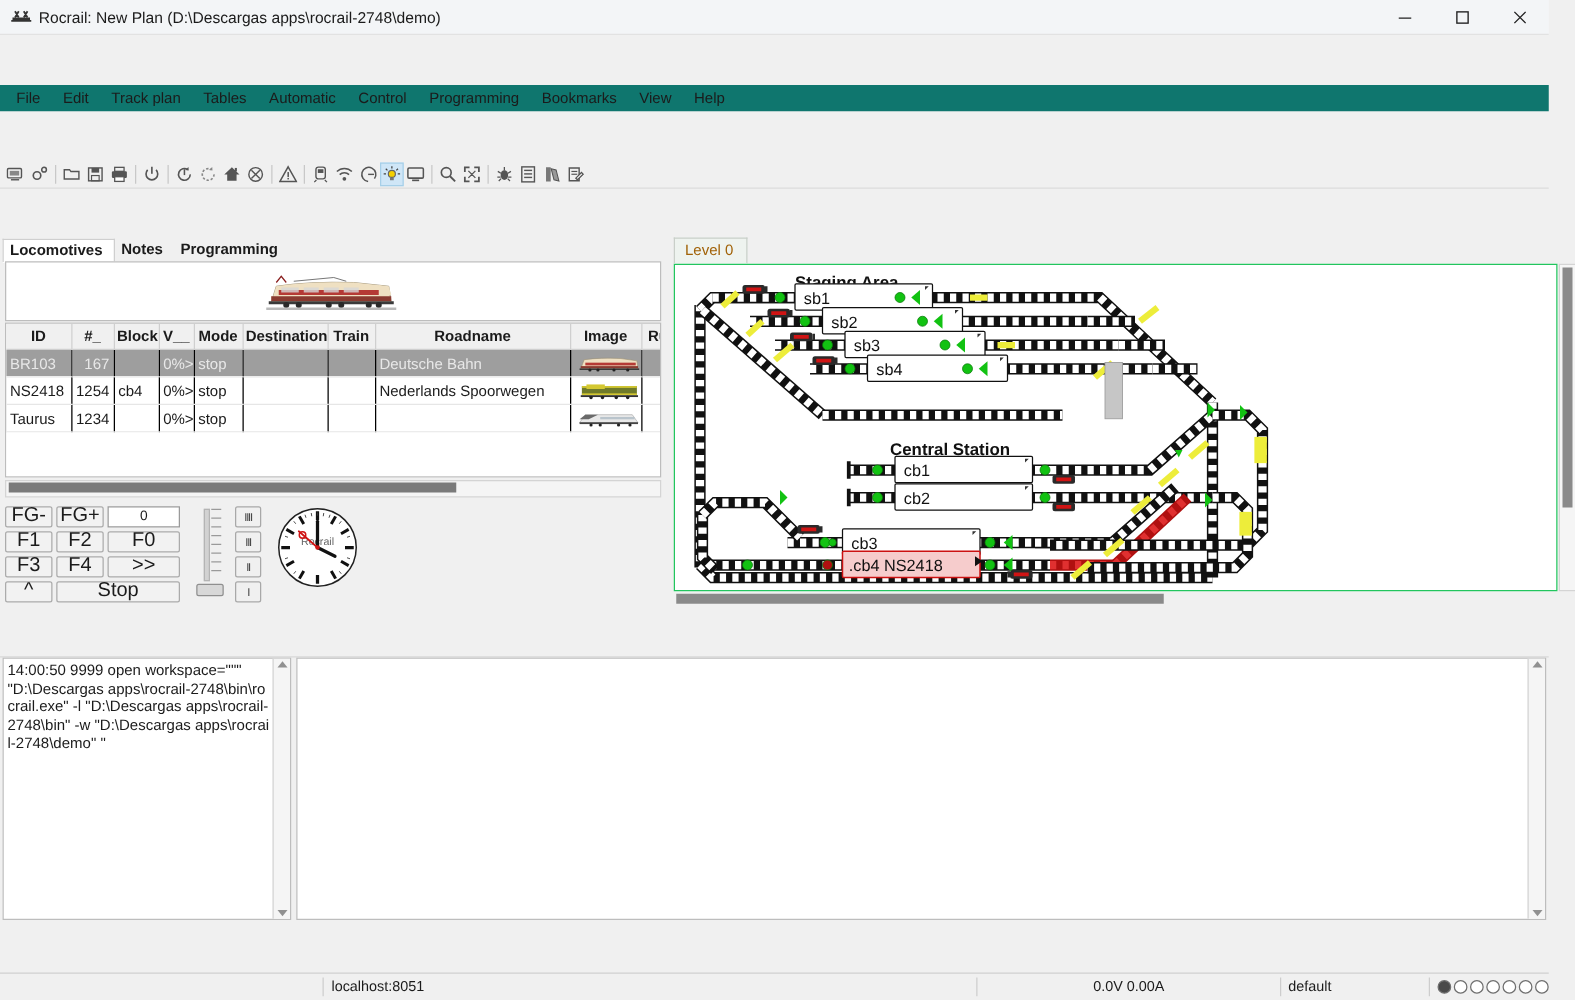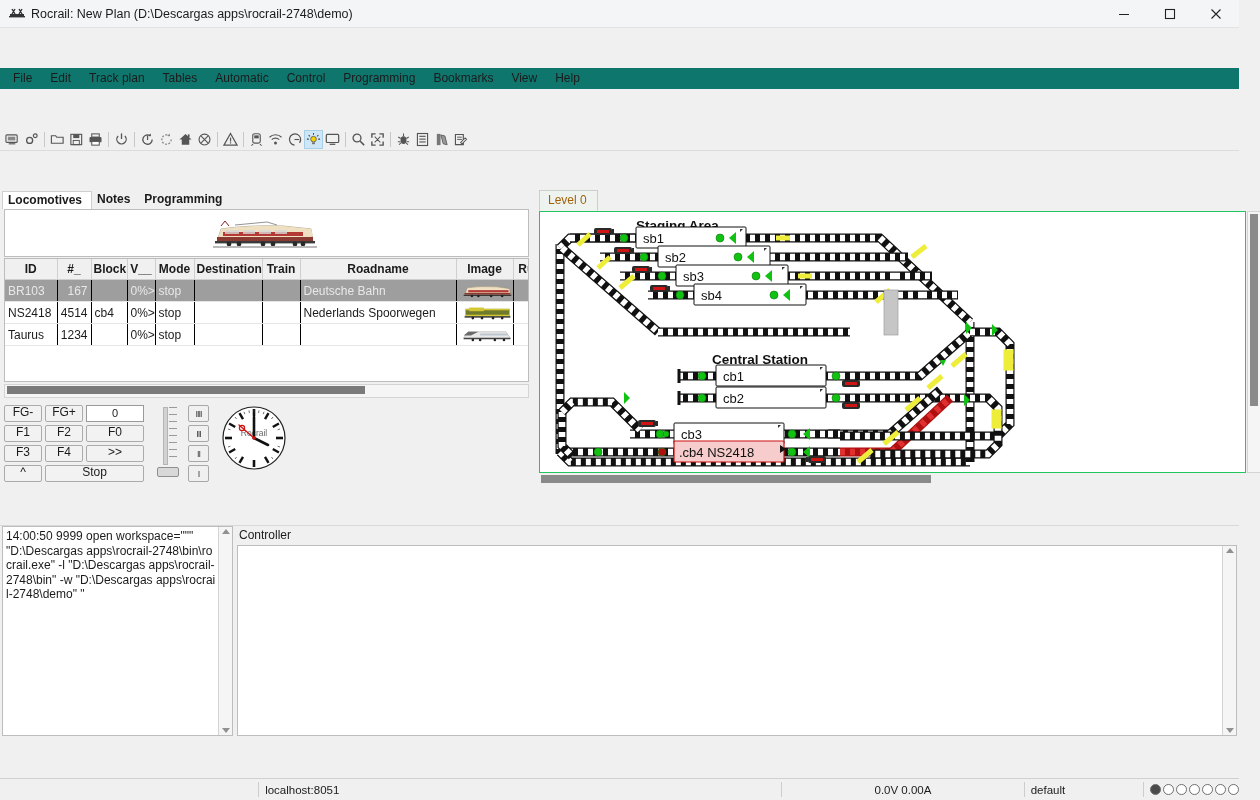--- a/index.html
+++ b/index.html
@@ -66,21 +66,21 @@
   .tbl-fill{flex:1 1 auto;background:#fff;}
   .hscroll{height:12px;background:#f5f5f5;border:1px solid #d4d4d4;margin:2px 4px 0 4px;flex:0 0 auto;
     position:relative;}
   .hscroll .thumbbar{position:absolute;left:2px;top:1px;height:8px;background:#7a7a7a;}
 
   
   .ctrl{height:80px;flex:0 0 auto;margin:4px 4px 0 4px;display:flex;align-items:flex-start;
     padding-top:3px;}
   .fgrid{display:grid;grid-template-columns:38px 38px 58px;grid-gap:3px;align-content:start;}
   .fbtn{height:15px;border:1px solid #ababab;background:#f2f2f2;border-radius:2px;
-    font-size:12px;line-height:13px;text-align:center;color:#1b1b1b;}
+    font-size:16px;line-height:13px;text-align:center;color:#1b1b1b;}
   .fbtn.wide{grid-column:span 2;}
   .vfield{border:1px solid #9a9a9a;background:#fff;height:15px;font-size:11px;text-align:center;
     line-height:15px;color:#1b1b1b;}
   .slider-col{width:24px;display:flex;flex-direction:column;align-items:center;margin-left:12px;
     position:relative;height:72px;}
   .slider-track{width:3px;height:56px;background:#d2d2d2;border:1px solid #b4b4b4;position:absolute;top:2px;}
   .slider-ticks{position:absolute;top:2px;left:13px;width:8px;height:56px;}
   .slider-ticks i{display:block;height:1px;background:#9a9a9a;margin-bottom:6px;}
   .slider-knob{position:absolute;bottom:0;left:1px;width:20px;height:8px;background:#d8d8d8;
     border:1px solid #8f8f8f;border-radius:2px;}
@@ -401,21 +401,21 @@
                   <circle cx="13" cy="15" r="1.4" fill="#222"></circle>
                     <circle cx="20" cy="15" r="1.4" fill="#222"></circle>
                   <circle cx="34" cy="15" r="1.4" fill="#222"></circle>
                     <circle cx="46" cy="15" r="1.4" fill="#222"></circle>
                 </svg>
               </td>
               <td class="num">0:00</td>
             </tr>
             <tr>
               <td>NS2418</td>
-              <td class="num">4514</td>
+              <td class="num">1254</td>
               <td>cb4</td>
               <td class="num">0%&gt;</td>
               <td>stop</td>
               <td></td>
               <td></td>
               <td>Nederlands Spoorwegen</td>
               <td class="img">
                 <svg class="thumb" viewBox="0 0 60 18">
                   <rect x="6" y="5" width="48" height="8" fill="#6f7a2a"></rect>
                   <rect x="10" y="3.6" width="16" height="4" fill="#d4c832"></rect>
@@ -803,21 +803,20 @@
     <div class="bpane server">
       <div class="blog">
         <div class="txt">14:00:50 9999 open workspace=""" "D:\Descargas apps\rocrail-2748\bin\rocrail.exe" -l "D:\Descargas apps\rocrail-2748\bin" -w "D:\Descargas apps\rocrail-2748\demo" "</div>
         <div class="vs">
           <div class="arrow"></div>
           <div class="arrow dn"></div>
         </div>
       </div>
     </div>
     <div class="bpane controller">
-      <div class="bhead">Controller</div>
       <div class="blog">
         <div class="txt"></div>
         <div class="vs">
           <div class="arrow"></div>
           <div class="arrow dn"></div>
         </div>
       </div>
     </div>
   </div>
 

